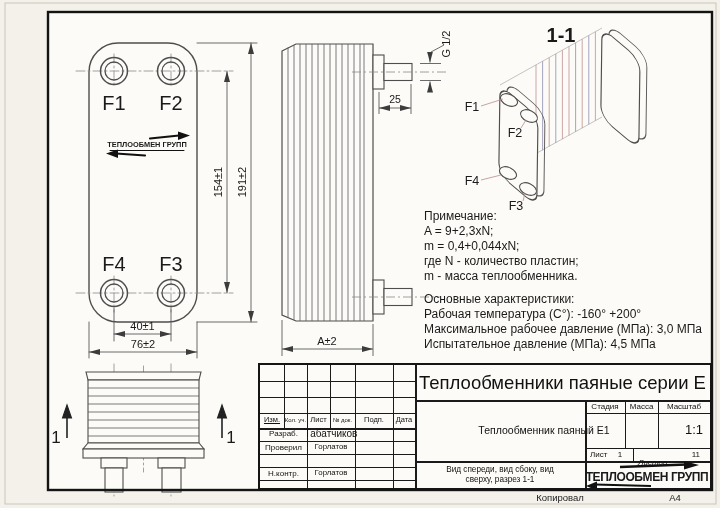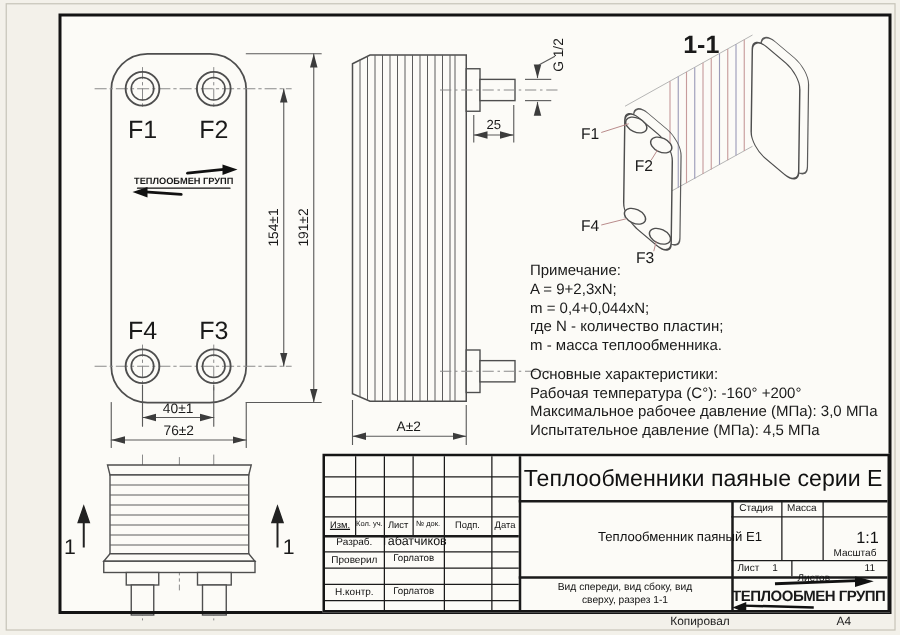--- a/index.html
+++ b/index.html
@@ -264,25 +264,25 @@
   <div class="c" style="left:47px;top:62px;width:48px;height:13px;font-size:10px;">Табатчиков</div>
   <div class="c" style="left:0;top:76px;width:47px;height:13px;font-size:8px;">Проверил</div>
   <div class="c" style="left:47px;top:76px;width:48px;height:13px;font-size:7.8px;">Горлатов</div>
   <div class="c" style="left:0;top:102px;width:47px;height:13px;font-size:8px;">Н.контр.</div>
   <div class="c" style="left:47px;top:102px;width:48px;height:13px;font-size:7.8px;">Горлатов</div>
 
   <div class="c" style="left:155px;top:0;width:295px;height:35px;font-size:18.5px;">Теплообменники паяные серии Е</div>
   <div class="c" style="left:155px;top:35px;width:170px;height:61px;font-size:10.5px;padding-left:44px;">Теплообменник паяный Е1</div>
   <div class="c" style="left:325px;top:35px;width:40px;height:13px;font-size:8px;">Стадия</div>
   <div class="c" style="left:365px;top:35px;width:33px;height:13px;font-size:8px;">Масса</div>
-  <div class="c" style="left:398px;top:35px;width:52px;height:13px;font-size:8px;margin-top:36px;">Масштаб</div>
+  <div class="c" style="left:398px;top:35px;width:52px;height:13px;font-size:8px;">Масштаб</div>
   <div class="c" style="left:398px;top:48px;width:72px;height:35px;font-size:13px;">1:1</div>
   <div class="c start" style="left:327px;top:83px;width:24px;height:13px;font-size:8px;">Лист</div>
   <div class="c" style="left:351px;top:83px;width:18px;height:13px;font-size:8px;">1</div>
-  <div class="c start" style="left:375px;top:83px;width:34px;height:30px;font-size:8px;">Листов</div>
+  <div class="c start" style="left:375px;top:83px;width:34px;height:30px;font-size:8px;font-style:italic;">Листов</div>
   <div class="c end" style="left:410px;top:83px;width:36px;height:13px;font-size:8px;">11</div>
 
   <div class="c" style="left:155px;top:96px;width:170px;height:27px;font-size:8.2px;flex-direction:column;">
     <span>Вид спереди, вид сбоку, вид</span>
     <span>сверху, разрез 1-1</span>
   </div>
 
   <div class="c" style="left:325px;top:96px;width:125px;height:27px;">
     <svg width="125" height="27" viewBox="0 0 125 27">
       <line x1="35" y1="6" x2="101" y2="3.5" stroke="#111" stroke-width="2.4"></line>

